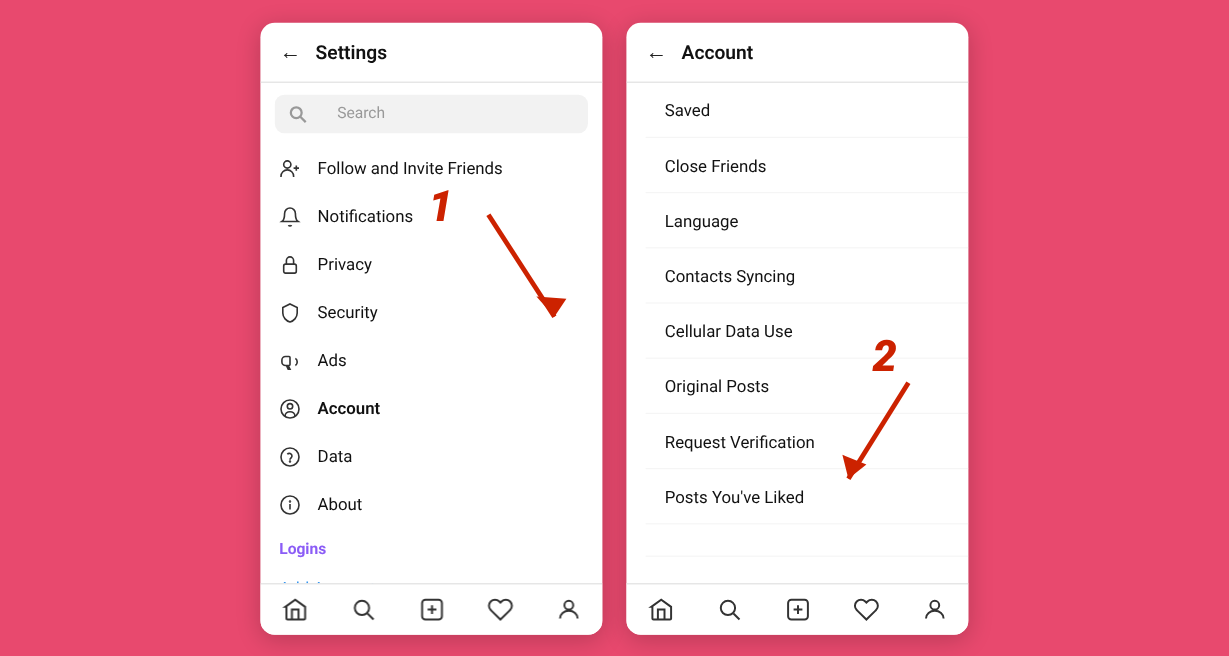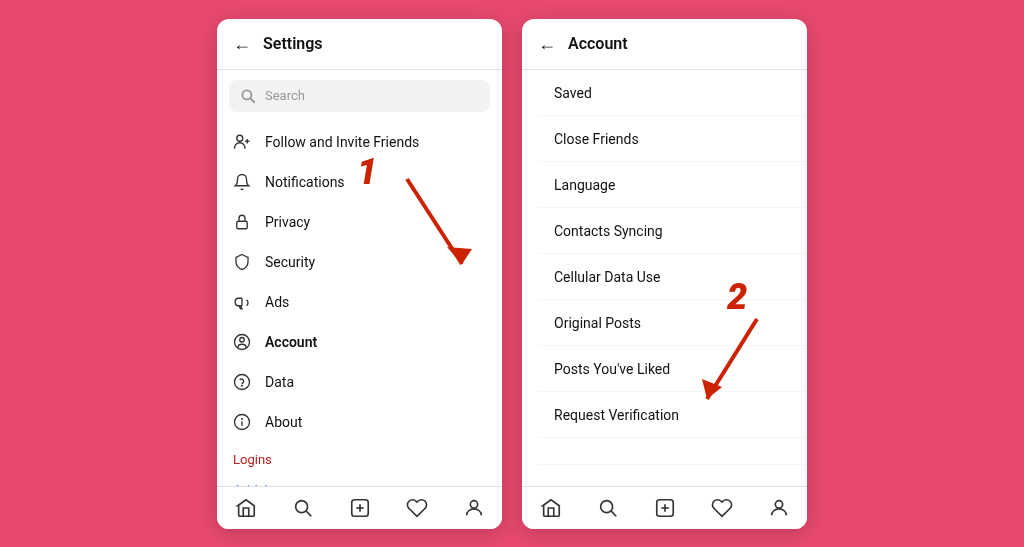--- a/index.html
+++ b/index.html
@@ -56,21 +56,21 @@
     }
 
     
     .search-bar {
       margin: 10px 12px;
       display: flex;
       align-items: center;
       background: #f2f2f2;
       border-radius: 8px;
       padding: 7px 10px;
-      gap: 8px;
+      gap: 24px;
     }
 
     .search-input-text {
       font-size: 13px;
       color: #999;
     }
 
     
     .menu-list {
       flex: 1;
@@ -92,22 +92,22 @@
     }
 
     .menu-item.highlighted .item-label {
       font-weight: 600;
     }
 
     
     .section-label {
       padding: 10px 16px 4px 16px;
       font-size: 13px;
-      font-weight: 400;
-      color: #b91c1c;
+      font-weight: 700;
+      color: #8b5cf6;
     }
 
     
     .menu-item-link {
       padding: 10px 16px;
       cursor: pointer;
     }
 
     .menu-item-link .link-text {
       font-size: 14px;
@@ -307,24 +307,24 @@
         <div class="simple-menu-item">
           <span class="simple-label">Contacts Syncing</span>
         </div>
         <div class="simple-menu-item">
           <span class="simple-label">Cellular Data Use</span>
         </div>
         <div class="simple-menu-item">
           <span class="simple-label">Original Posts</span>
         </div>
         <div class="simple-menu-item">
+          <span class="simple-label">Request Verification</span>
+        </div>
+        <div class="simple-menu-item">
           <span class="simple-label">Posts You've Liked</span>
-        </div>
-        <div class="simple-menu-item">
-          <span class="simple-label">Request Verification</span>
         </div>
         <div class="simple-menu-item">
           
         </div>
 
       </div>
 
       <div class="bottom-nav">
         <svg width="22" height="22" viewBox="0 0 24 24" fill="none" stroke="#333" stroke-width="1.8">
             <path d="M3 9.5L12 3l9 6.5V20a1 1 0 01-1 1H5a1 1 0 01-1-1V9.5z"></path>

